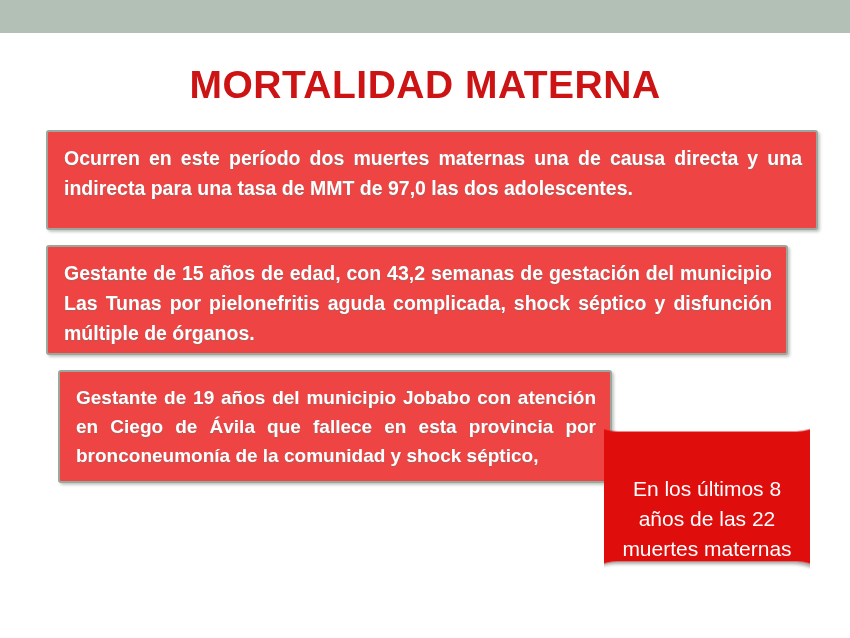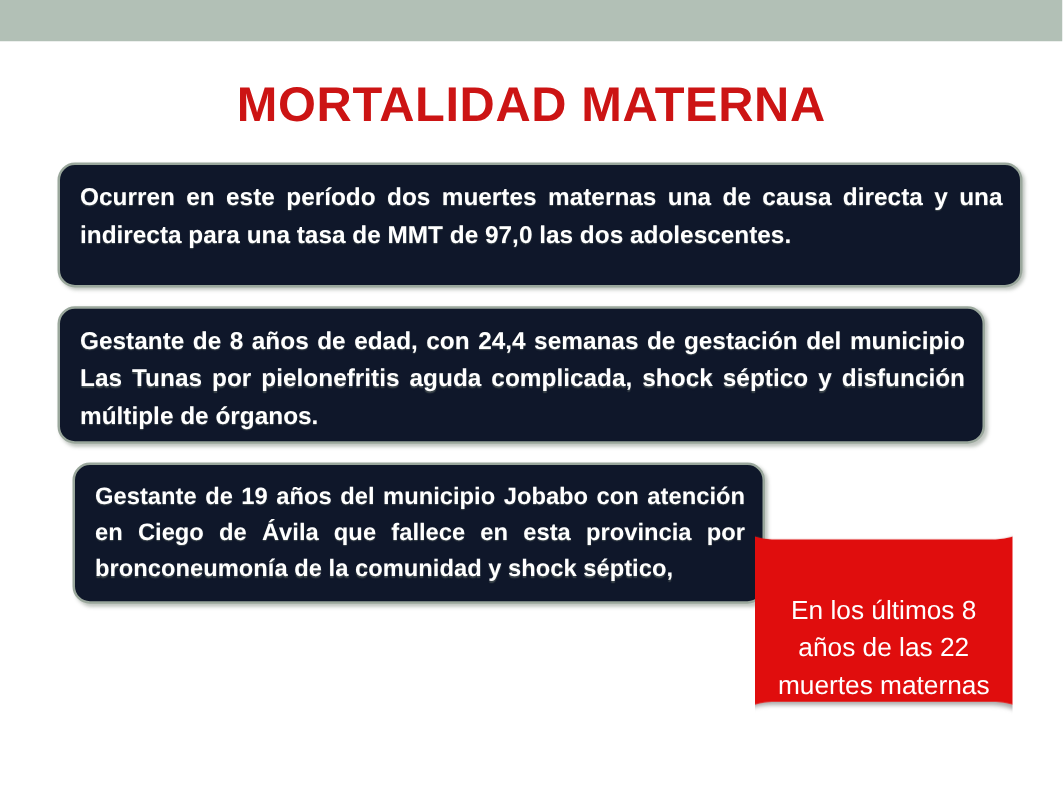--- a/index.html
+++ b/index.html
@@ -45,23 +45,23 @@
     color: #cc1414;
     letter-spacing: 0.5px;
     line-height: 46px;
     white-space: nowrap;
   }
 
   
   .callout {
     position: absolute;
     box-sizing: border-box;
-    background: #0f172a;
+    background: #ef4444;
     border: 2px solid #9aa79c;
-    border-radius: 14px;
+    border-radius: 3px;
     color: #ffffff;
     font-weight: bold;
     font-size: 19.5px;
     line-height: 30px;
     text-align: justify;
     text-align-last: left;
     padding: 11px 14px 24px 16px;
     box-shadow: 2px 2px 3px rgba(120,130,120,0.45);
     text-shadow: 0 1px 1px rgba(110,120,112,0.55);
   }
@@ -135,21 +135,21 @@
 
   <div class="top-band"></div>
 
   <div class="title">MORTALIDAD MATERNA</div>
 
   <div class="callout" id="box-1">
     <p>Ocurren en este período dos muertes maternas una  de causa directa  y una indirecta para  una tasa de MMT de 97,0  las dos adolescentes.</p>
   </div>
 
   <div class="callout" id="box-2">
-    <p>Gestante de 8 años de edad, con 24,4 semanas de gestación del municipio Las Tunas por pielonefritis aguda complicada, shock séptico y disfunción múltiple de órganos.</p>
+    <p>Gestante de 15 años de edad, con 43,2 semanas de gestación del municipio Las Tunas por pielonefritis aguda complicada, shock séptico y disfunción múltiple de órganos.</p>
   </div>
 
   <div class="callout" id="box-3">
     <p>Gestante de 19 años del municipio Jobabo con atención  en Ciego de Ávila que fallece en esta provincia por bronconeumonía de la comunidad y shock séptico,</p>
   </div>
 
   <div class="plaque">
     <svg viewBox="0 0 206 255" xmlns="http://www.w3.org/2000/svg">
       <defs>
         <filter id="plaque-shadow" x="-20%" y="-20%" width="150%" height="150%">

